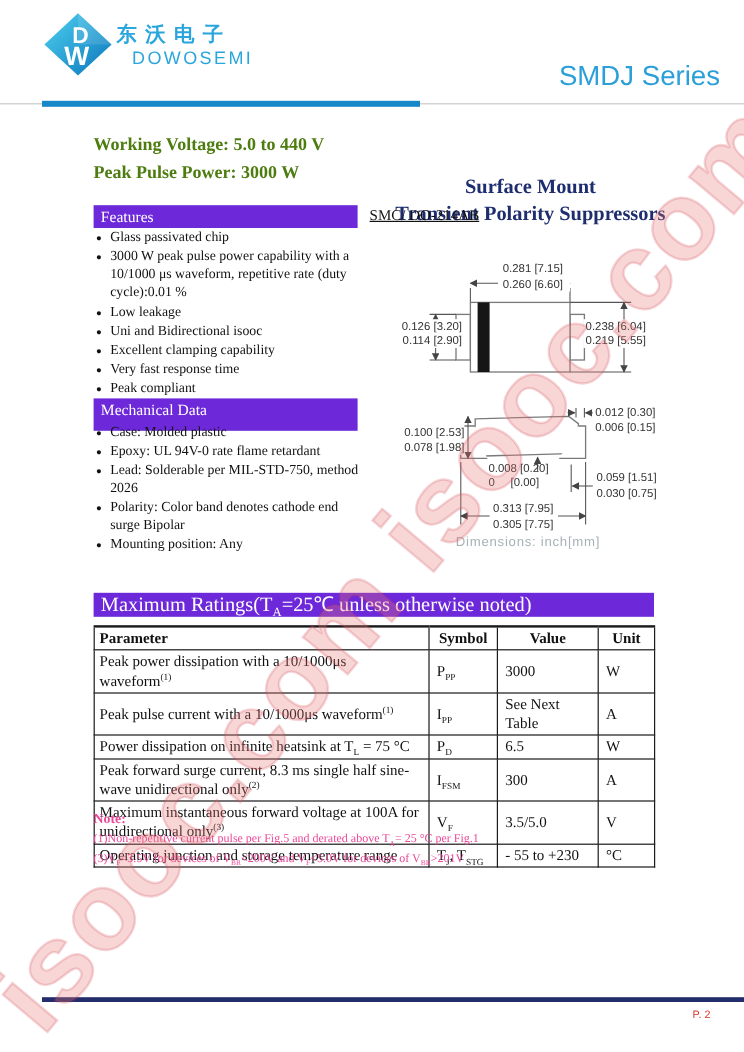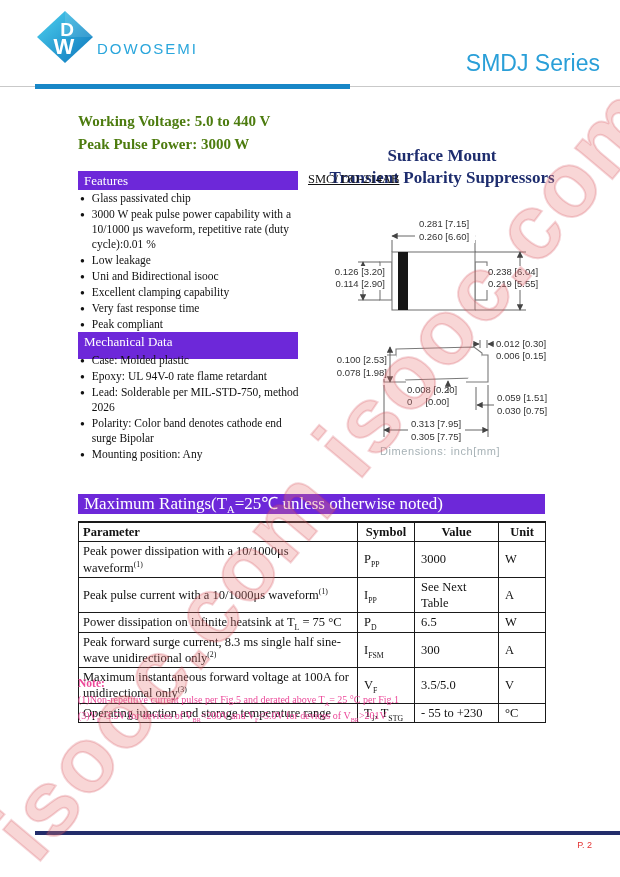--- a/index.html
+++ b/index.html
@@ -2,21 +2,21 @@
 <html><head>
 <meta charset="utf-8">
 <style>
   html,body{margin:0;padding:0;background:#e8e8e8;}
   .page{position:relative;width:620px;height:877px;background:#ffffff;overflow:hidden;
         font-family:"Liberation Serif",serif;}
   
   .logo-svg{position:absolute;left:36px;top:10px;}
   .brand-cn{position:absolute;left:97px;top:17px;font:bold 17px "Liberation Sans",sans-serif;
             color:#2aa6dc;letter-spacing:7px;white-space:nowrap;}
-  .brand-en{position:absolute;left:97px;top:40px;font:15px "Liberation Sans",sans-serif;
+  .brand-en{position:absolute;left:110px;top:40px;font:15px "Liberation Sans",sans-serif;
             color:#2aa6dc;letter-spacing:2px;}
   .series-title{position:absolute;right:20px;top:50px;font:23px "Liberation Sans",sans-serif;color:#2a9fd8;}
   .header-gray-line{position:absolute;left:0;top:86px;width:620px;height:1px;background:#c9c9c9;}
   .header-blue-line{position:absolute;left:35px;top:84px;width:315px;height:5px;background:#1887c7;}
   
   .wv{position:absolute;left:78px;top:110px;font-weight:bold;font-size:15px;line-height:23px;color:#4d7c0f;}
   .right-title{position:absolute;left:308px;top:108px;width:268px;text-align:center;
                font-weight:bold;font-size:17px;line-height:22px;color:#1e2d6e;margin-top:37px;}
   .smc-label{position:absolute;left:308px;top:172px;width:268px;
              font-size:12.5px;color:#111;text-decoration:underline;}
@@ -74,20 +74,21 @@
       <linearGradient id="lg" x1="0" y1="0" x2="1" y2="1">
         <stop offset="0" stop-color="#4ed2f0"></stop>
           <stop offset="1" stop-color="#0b74bb"></stop>
       </linearGradient>
     </defs>
     <polygon points="29,1 57,27 29,53 1,27" fill="url(#lg)"></polygon>
     <polygon points="29,1 57,27 29,27" fill="#ffffff" opacity="0.12"></polygon>
     <text x="31" y="26" text-anchor="middle" font-family="Liberation Sans, sans-serif" font-size="19" font-weight="bold" fill="#ffffff">D</text>
     <text x="28" y="44" text-anchor="middle" font-family="Liberation Sans, sans-serif" font-size="22" font-weight="bold" fill="#ffffff">W</text>
   </svg>
+  <div class="brand-cn">东沃电子</div>
   <div class="brand-en">DOWOSEMI</div>
   <div class="series-title">SMDJ Series</div>
   <div class="header-gray-line"></div>
   <div class="header-blue-line"></div>
 
   <div class="wv">
     <div>Working Voltage: 5.0 to 440 V</div>
     <div>Peak Pulse Power: 3000 W</div>
   </div>
   <div class="right-title">

